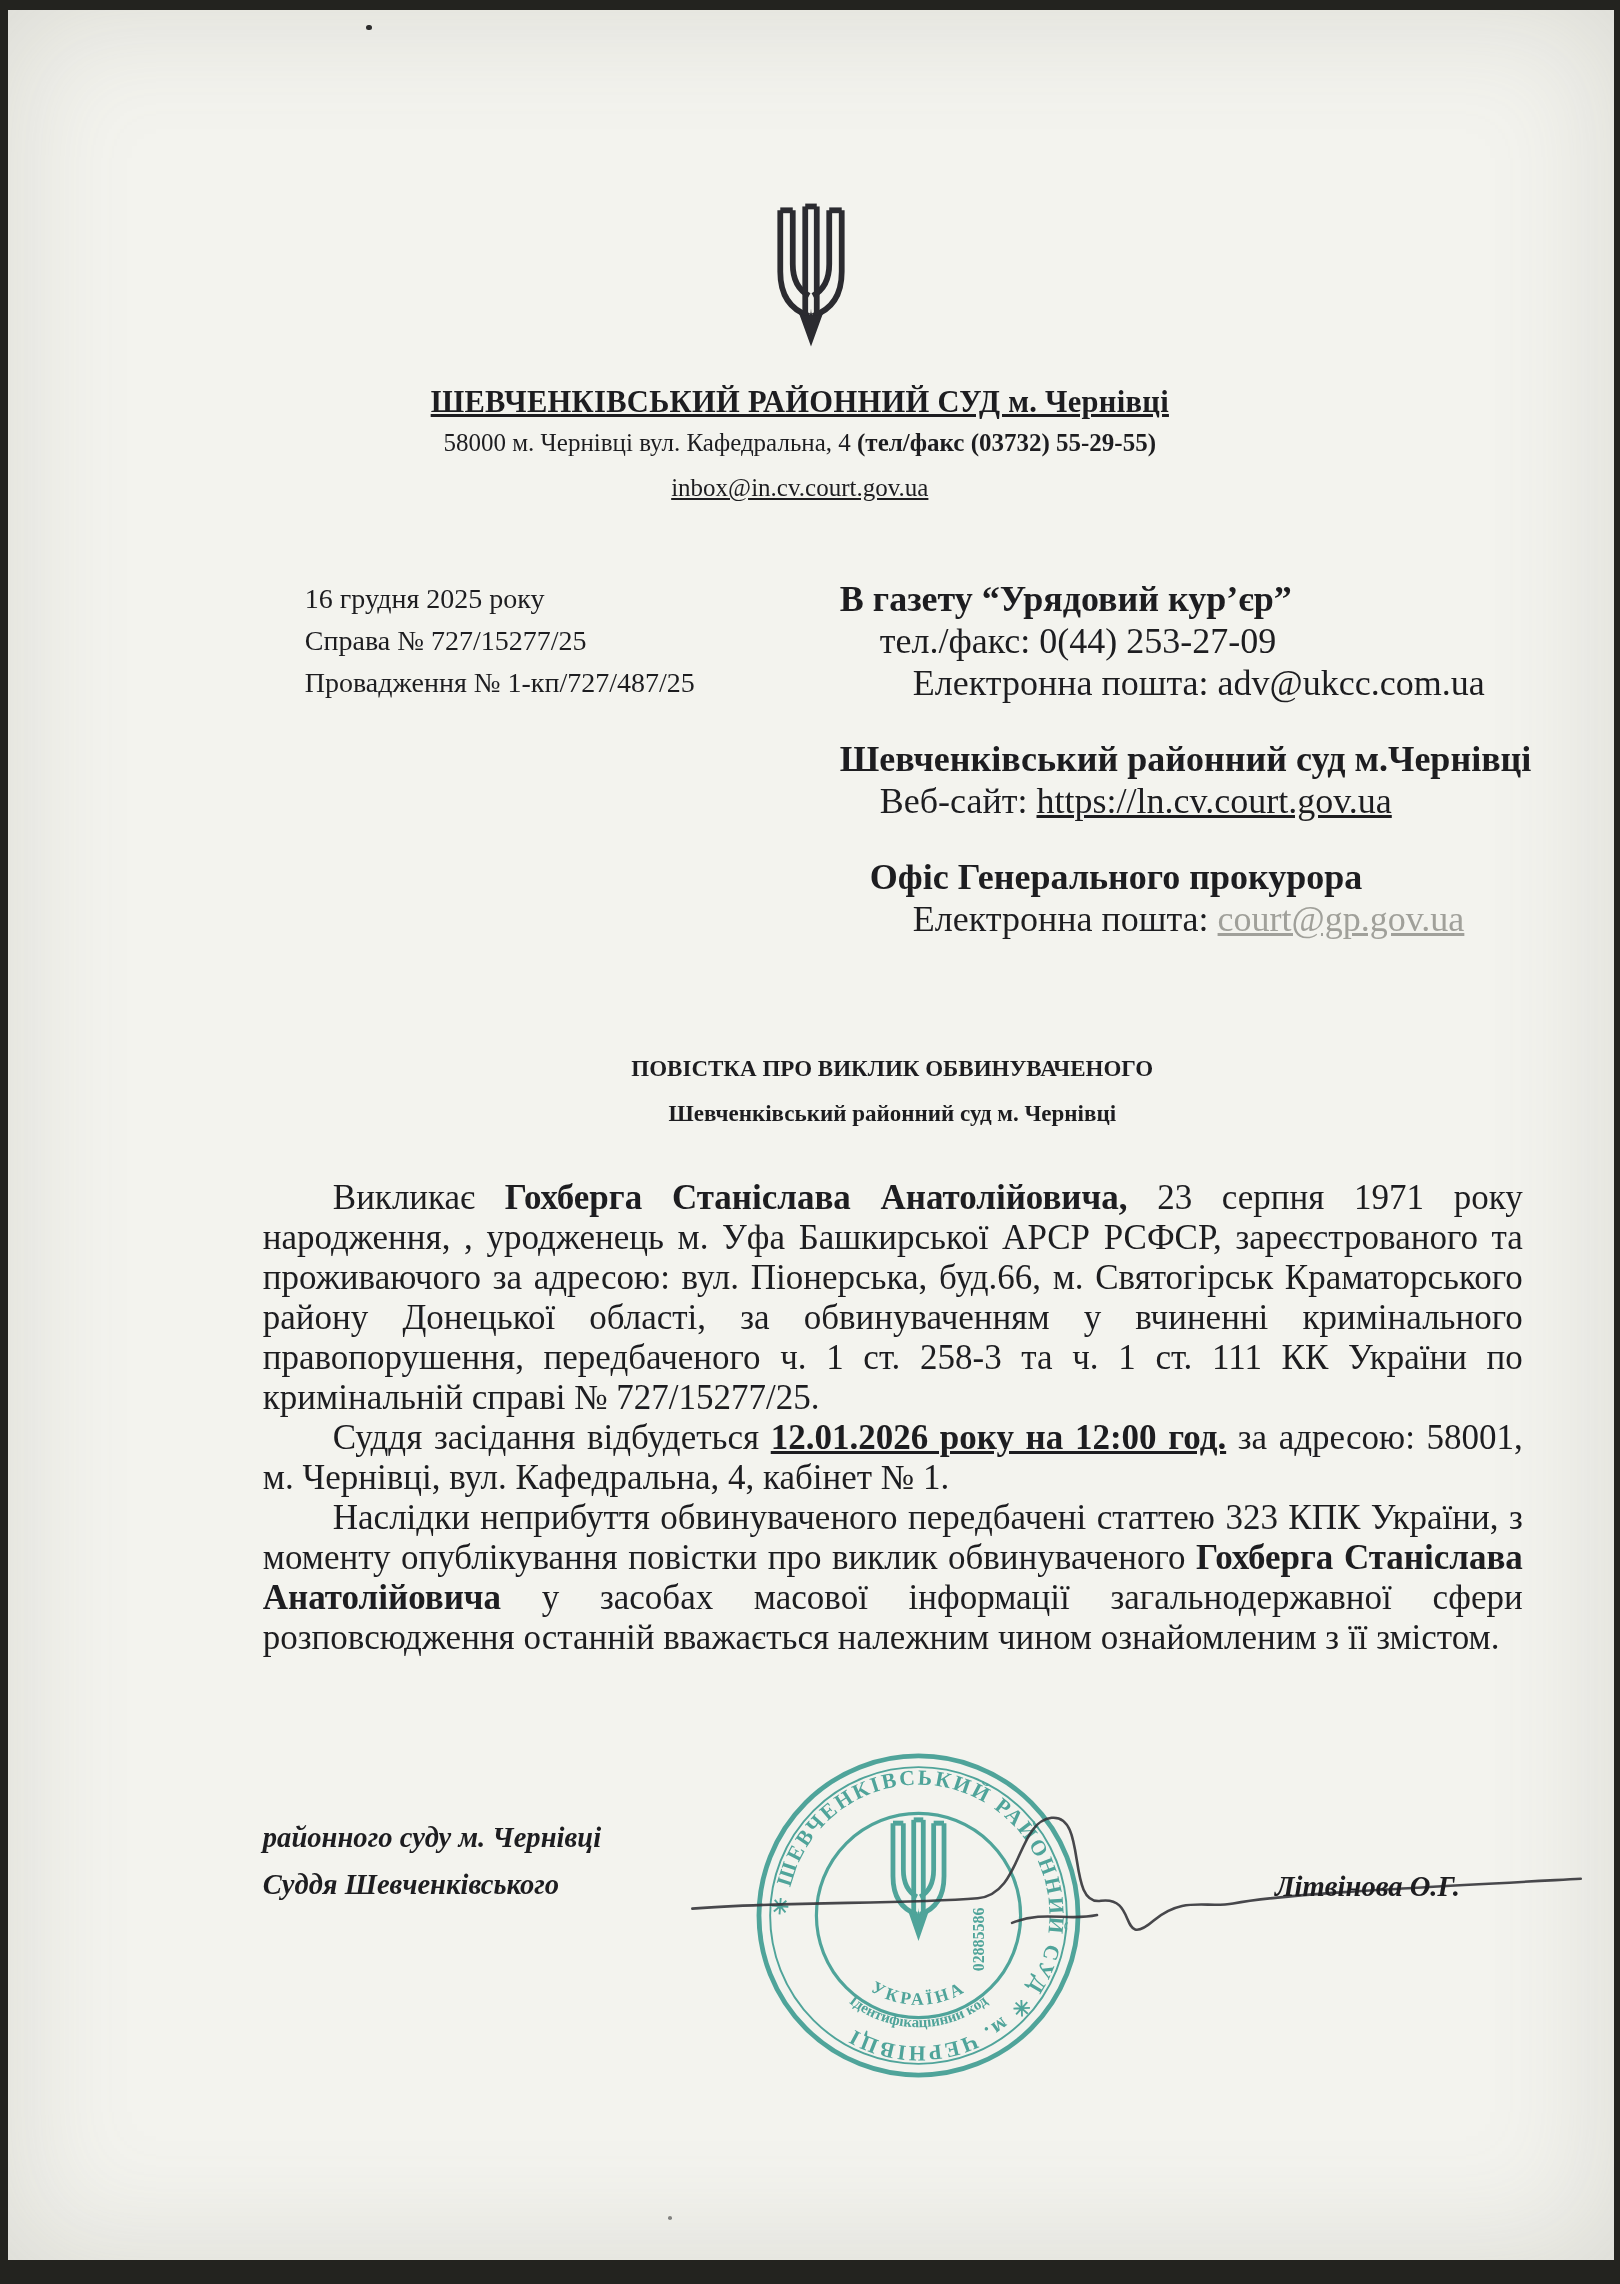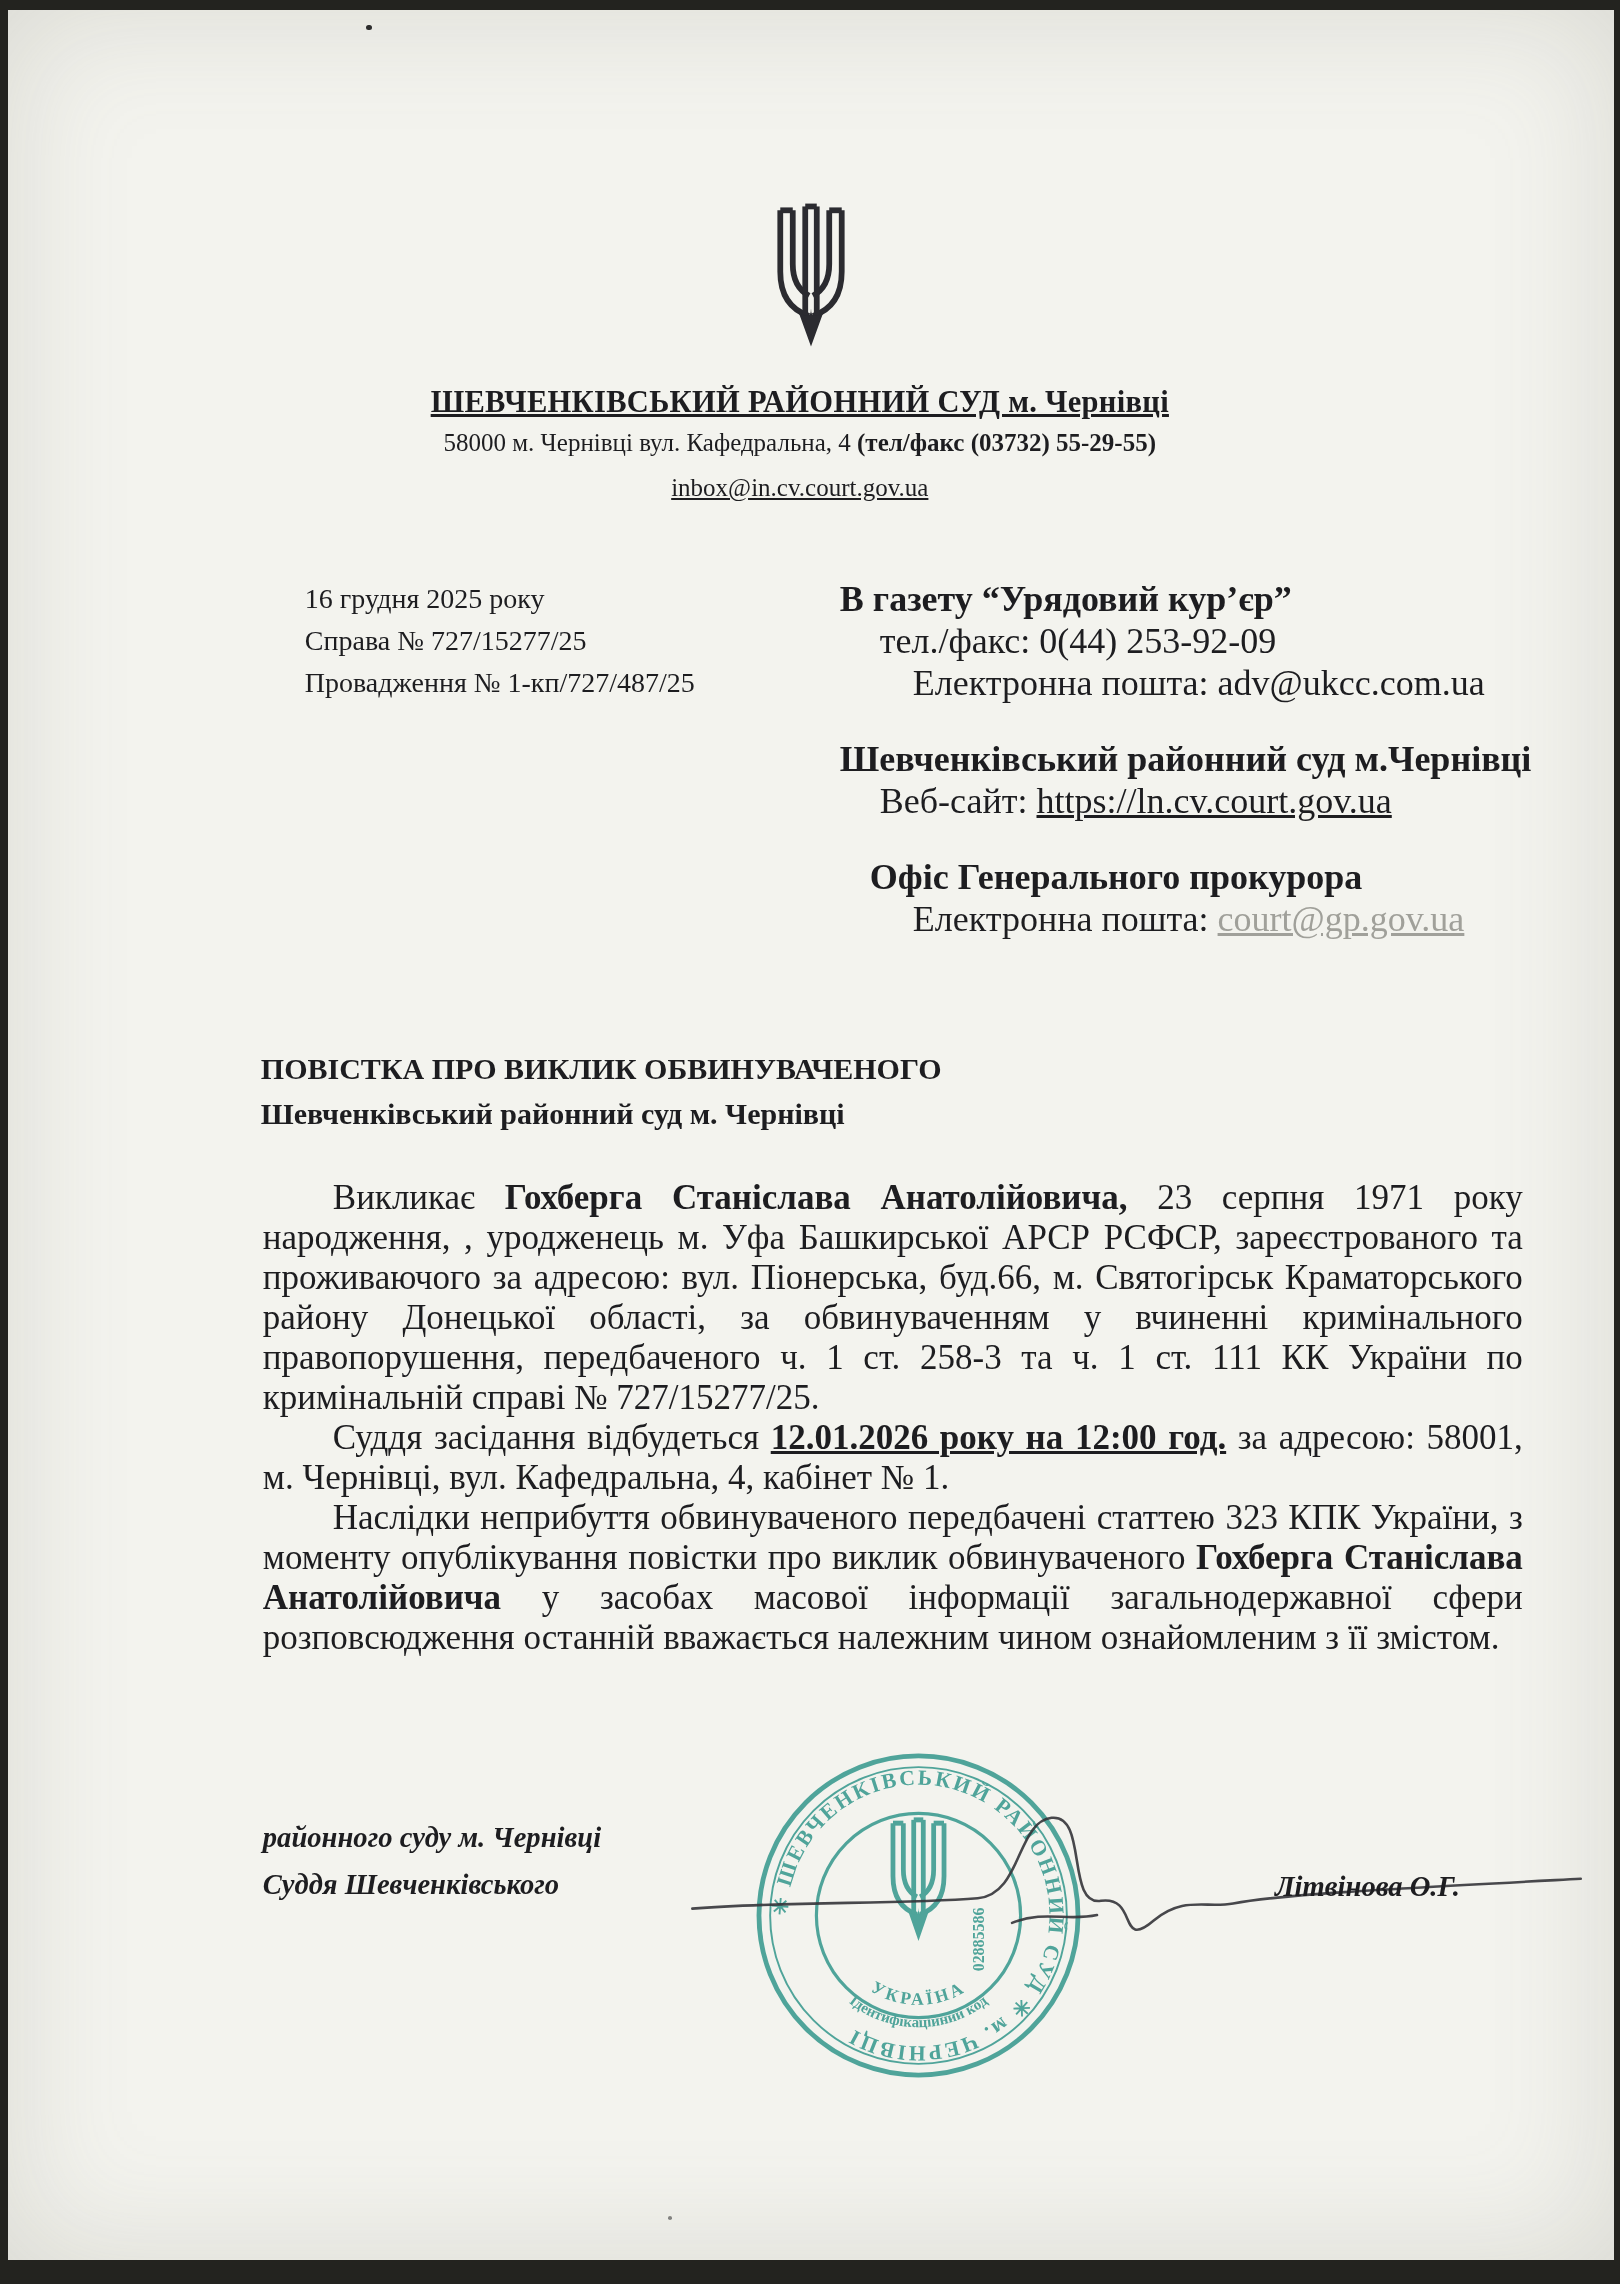--- a/index.html
+++ b/index.html
@@ -29,22 +29,22 @@
   .faded{color:#a0a09a;text-decoration:underline}
 
   .refs{position:absolute;top:568px;left:297px;font-size:28px;line-height:42px}
   .recips{position:absolute;top:568px;left:832px;font-size:36px;line-height:42px}
   .rg{margin-bottom:34px}
   .rg-title{font-weight:bold}
   .ind1{padding-left:40px}
   .ind2{padding-left:73px}
   .g3 .rg-title{padding-left:30px}
 
-  .title{position:absolute;top:1036px;left:253px;width:1263px;
-         font-weight:bold;font-size:30px;line-height:45px}
+  .title{position:absolute;top:1036px;left:253px;width:1263px;text-align:center;
+         font-weight:bold;font-size:23px;line-height:45px}
 
   .bodytxt{position:absolute;top:1168px;left:255px;width:1260px;
         font-size:35px;line-height:40px;text-align:justify}
   .bodytxt p{margin:0;text-indent:70px}
 
   .sig{position:absolute;top:1804px;left:255px;width:1244px;height:441px;font-size:28.6px}
   .sig-left{position:absolute;left:0;top:0;font-weight:bold;font-style:italic;line-height:47px}
   .sig-name{position:absolute;right:47px;top:57px;font-weight:bold;font-style:italic}
   .stamp{position:absolute;left:488px;top:-66px;width:335px;height:335px;
          opacity:.82;mix-blend-mode:multiply}
@@ -89,21 +89,21 @@
 
   <div class="refs">
     <div>16 грудня 2025 року</div>
     <div>Справа № 727/15277/25</div>
     <div>Провадження № 1-кп/727/487/25</div>
   </div>
 
   <div class="recips">
     <div class="rg">
       <div class="rg-title">В газету “Урядовий кур’єр”</div>
-      <div class="ind1">тел./факс:  0(44) 253-92-09</div>
+      <div class="ind1">тел./факс:  0(44) 253-27-09</div>
       <div class="ind2">Електронна пошта: adv@ukcc.com.ua</div>
     </div>
     <div class="rg">
       <div class="rg-title">Шевченківський районний суд  м.Чернівці</div>
       <div class="ind1"><span>Веб-сайт: </span><span class="link">https://ln.cv.court.gov.ua</span></div>
     </div>
     <div class="rg g3">
       <div class="rg-title">Офіс Генерального прокурора</div>
       <div class="ind2"><span>Електронна пошта: </span><span class="faded">court@gp.gov.ua</span></div>
     </div>

